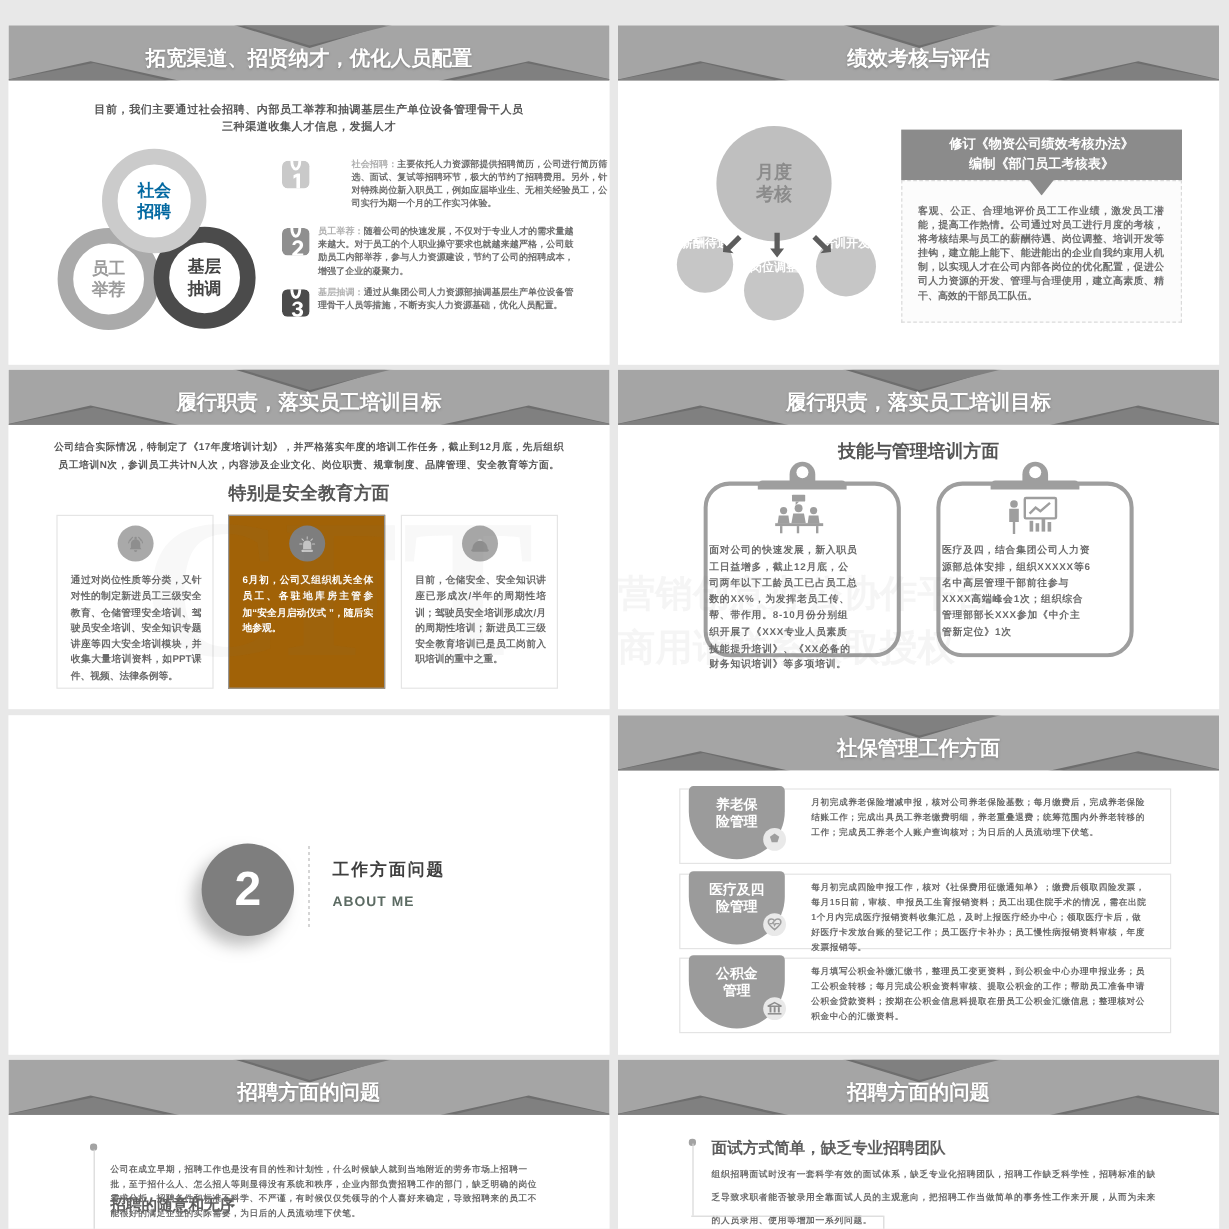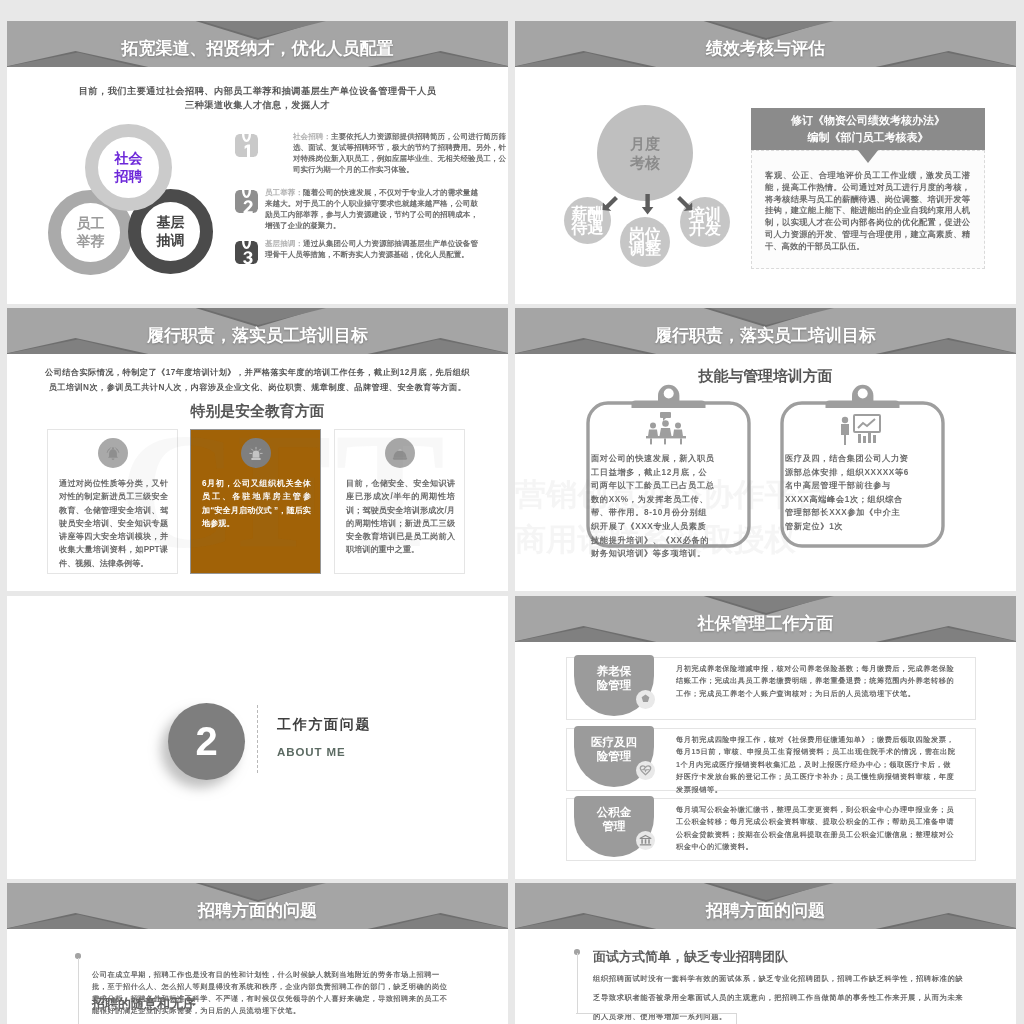--- a/index.html
+++ b/index.html
@@ -34,22 +34,22 @@
 .lead{position:absolute;left:0;width:501px;text-align:center;font-size:9.2px;letter-spacing:0.48px;font-weight:bold;color:#575757;line-height:13.7px;}
 .ring{position:absolute;border-radius:50%;}
 .ringtxt{position:absolute;display:flex;flex-direction:column;align-items:center;justify-content:center;
   font-weight:bold;font-size:14px;line-height:17.5px;}
 .itxt{position:absolute;font-size:7.55px;line-height:11px;color:#6e6e6e;font-weight:bold;text-align:justify;}
 .itxt b{color:#b0b0b0;}
 
 
 .hub{position:absolute;border-radius:50%;background:#bfbfbf;display:flex;flex-direction:column;
   align-items:center;justify-content:center;color:#8b8b8b;font-weight:bold;font-size:15px;line-height:19px;}
-.node{position:absolute;border-radius:50%;background:#c6c6c6;display:flex;flex-direction:column;
-  align-items:center;justify-content:center;color:#fff;font-weight:bold;font-size:16px;line-height:14px;}
+.node{position:absolute;border-radius:50%;background:#c6c6c6;display:flex;flex-direction:row;
+  justify-content:center;color:#fff;font-weight:bold;font-size:10px;line-height:14px;}
 .callout{position:absolute;background:#8b8b8b;color:#fff;font-weight:bold;font-size:11px;line-height:17px;
   text-align:center;display:flex;flex-direction:column;align-items:center;justify-content:center;}
 .calloutbody{position:absolute;border:1px dashed #dadada;background:#fcfcfc;font-size:8.3px;line-height:11.8px;
   color:#6e6e6e;font-weight:bold;text-align:justify;}
 
 
 .subt{position:absolute;left:0;width:501px;text-align:center;font-weight:bold;font-size:14.9px;color:#555;}
 .card{position:absolute;top:121px;width:131px;height:145px;border:1px solid #e5e5e5;background:#fff;}
 .card.hl{background:#a16207;border-color:#969696;}
 .cicon{position:absolute;left:50%;top:8px;margin-left:-15px;width:30px;height:30px;border-radius:50%;background:#a9a9a9;}
@@ -108,21 +108,21 @@
   <div class="ring" style="left:121px;top:168px;width:85px;height:85px;border:13px solid #4b4b4b;background:#fff;z-index:3;"></div>
   <div class="ring" style="left:78px;top:103px;width:87px;height:87px;border:13px solid #cbcbcb;background:#fff;z-index:4;"></div>
   <div class="ringtxt" style="left:41px;top:169px;width:85px;height:85px;color:#9b9b9b;z-index:6;">
     <span>员工</span>
     <span>举荐</span>
   </div>
   <div class="ringtxt" style="left:121px;top:168px;width:85px;height:85px;color:#444;z-index:6;">
     <span>基层</span>
     <span>抽调</span>
   </div>
-  <div class="ringtxt" style="left:78px;top:103px;width:87px;height:87px;color:#6d28d9;z-index:6;">
+  <div class="ringtxt" style="left:78px;top:103px;width:87px;height:87px;color:#0369a1;z-index:6;">
     <span>社会</span>
     <span>招聘</span>
   </div>
 
   <svg style="position:absolute;left:228px;top:113px;width:23px;height:23px;" viewBox="0 0 23 23">
     <defs>
           <clipPath id="bc1">
             <rect x="0" y="0" width="23" height="23" rx="4.5"></rect>
           </clipPath>
         </defs>

